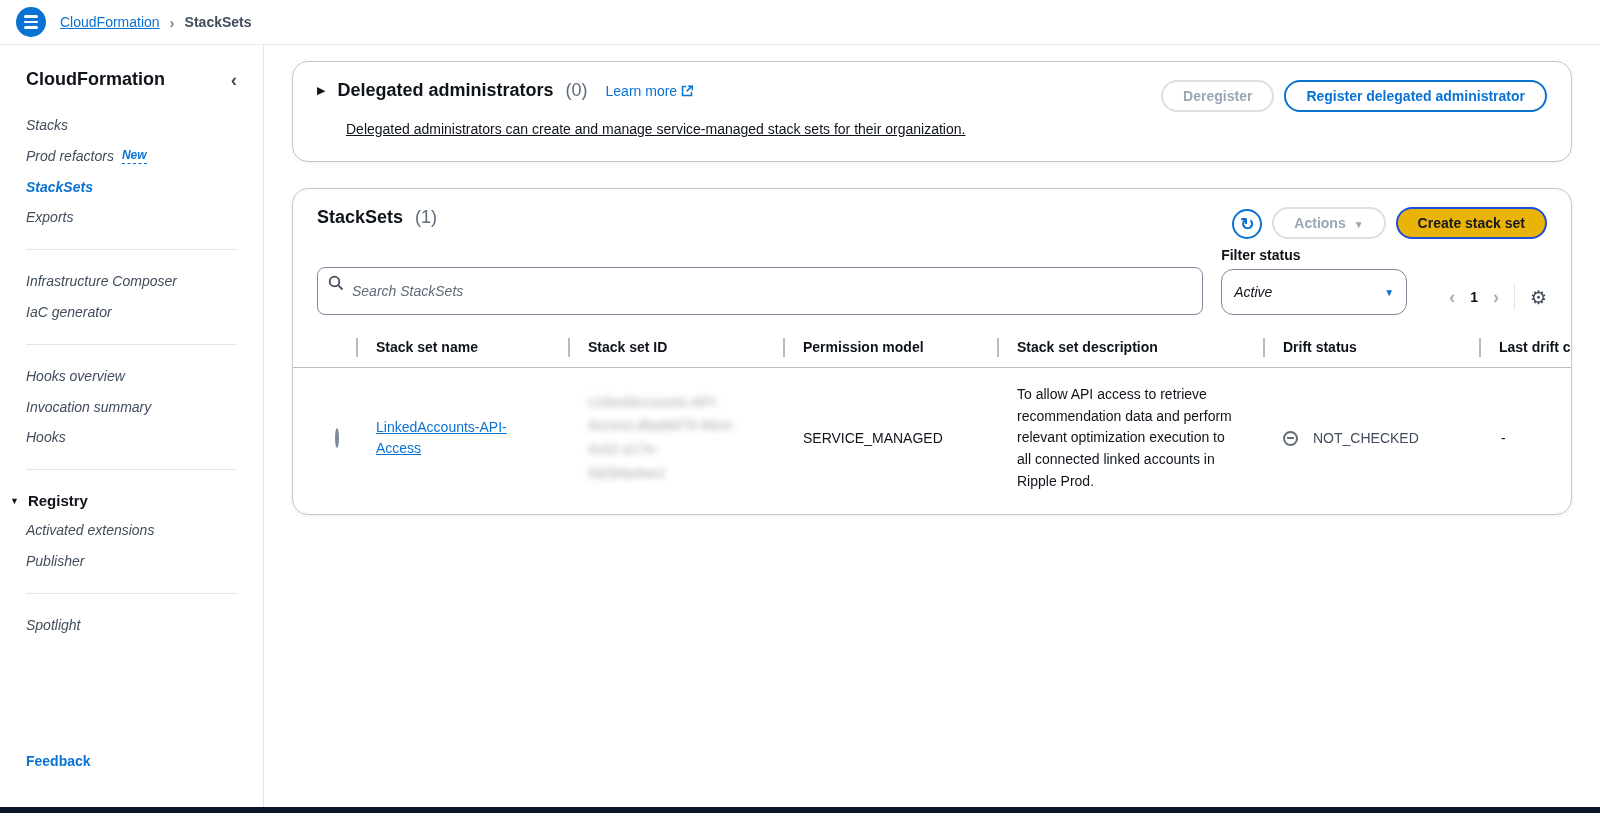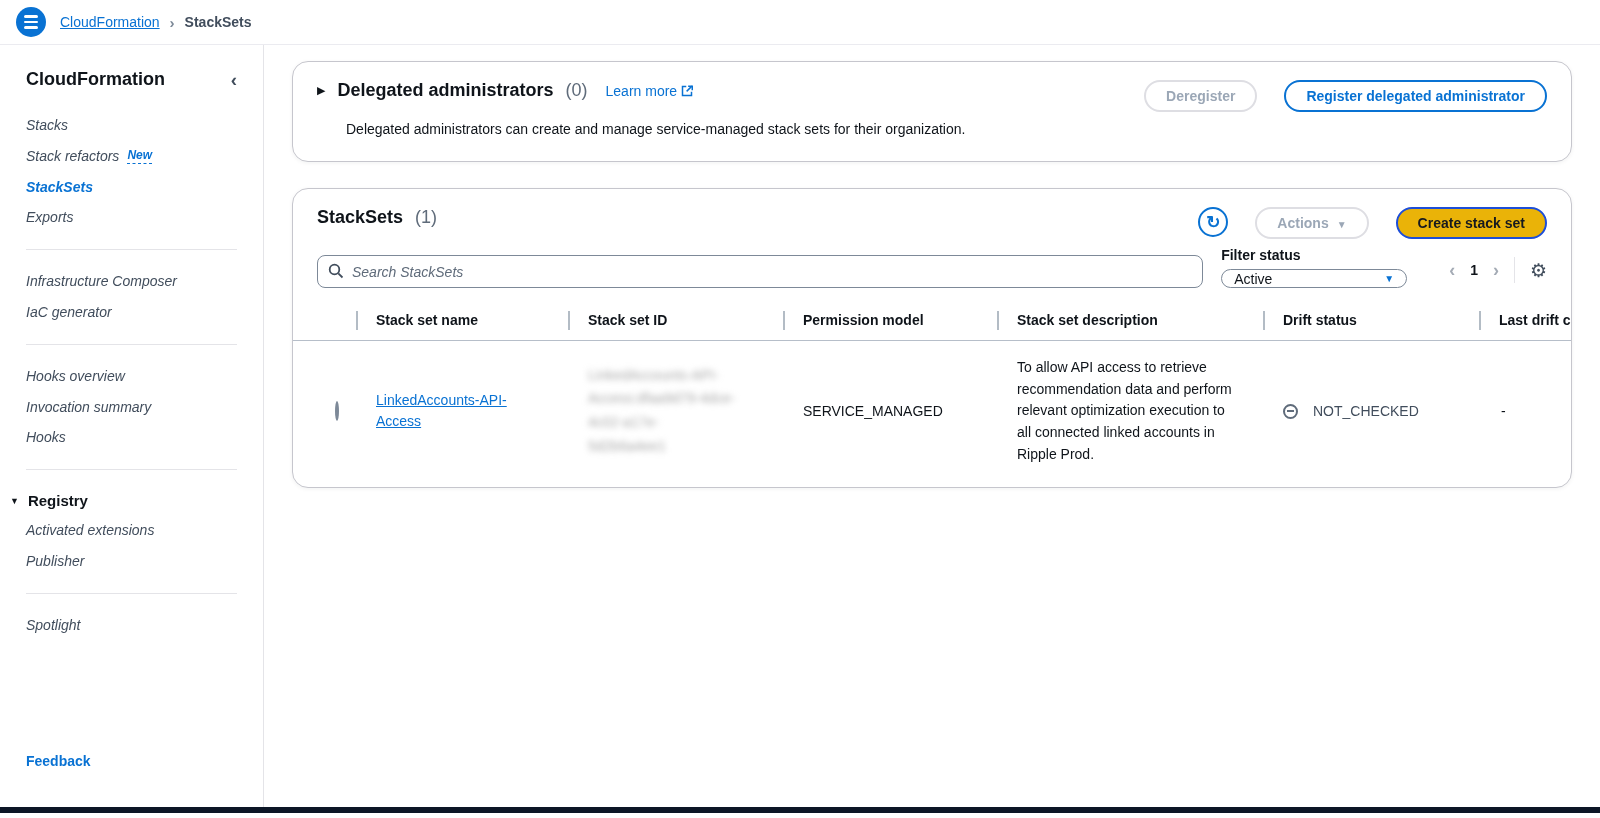--- a/index.html
+++ b/index.html
@@ -64,22 +64,22 @@
     box-shadow:0 1px 4px rgba(0,28,36,.06);
   }
   .panel-delegated { padding:18px 24px 24px; margin-bottom:26px; }
   .panel-head { display:flex; justify-content:space-between; align-items:flex-start; }
   .head-left { display:flex; align-items:center; gap:12px; }
   .tri-right { font-size:11px; color:#0f141a; cursor:pointer; }
   .panel-title { font-size:18px; font-weight:700; color:#0f141a; }
   .panel-count { color:#5f6b7a; font-weight:400; font-size:18px; }
   .learn-more { color:#0972d3; font-size:14px; margin-left:6px; cursor:pointer;
     display:inline-flex; align-items:center; gap:4px; }
-  .panel-desc { margin:9px 0 0 29px; color:#0f141a; }
-  .btn-row { display:flex; gap:27px; align-items:flex-start; }
+  .panel-desc { margin:9px 0 0 29px; color:#0f141a;text-decoration:underline; }
+  .btn-row { display:flex; gap:10px; align-items:flex-end; }
   .btn {
     border-radius:18px; padding:6px 20px; font-weight:700; font-size:14px;
     background:#fff; cursor:pointer; white-space:nowrap; font-family:inherit;
   }
   .btn-disabled { color:#9ba7b6; border:2px solid #dedee3; cursor:default; }
   .btn-outline { color:#0972d3; border:2px solid #0972d3; }
   .btn-orange { background:#eab308; border:2px solid #1d4ed8; color:#16191f; }
   .icon-btn {
     width:30px; height:30px; border-radius:50%; border:2px solid #0972d3;
     color:#0972d3; display:flex; align-items:center; justify-content:center;
@@ -90,30 +90,30 @@
 
   
   .panel-stacksets { padding:18px 0 0; overflow:hidden; }
   .ss-head { padding:0 24px; }
   .filter-row {
     display:flex; align-items:flex-end; gap:18px; padding:4px 24px 0; margin-top:4px;
   }
   .search-wrap { flex:1; position:relative; }
   .search-wrap svg { position:absolute; left:11px; top:8px; }
   .search-input {
-    width:100%; height:33px; border:1px solid #7d8998; border-radius:8px;
+    width:100%; height:48px; border:1px solid #7d8998; border-radius:8px;
     padding:0 12px 0 34px; font-size:14px; font-family:inherit; color:#0f141a; outline:none;
   }
   .search-input::placeholder { font-style:italic; color:#5f6b7a; }
   .filter-block { width:186px; flex:0 0 186px; }
   .filter-label { font-weight:700; margin-bottom:6px; }
   .select {
-    height:19px; border:1px solid #7d8998; border-radius:12px; background:#fff;
+    height:46px; border:1px solid #7d8998; border-radius:12px; background:#fff;
     display:flex; align-items:center; justify-content:space-between;
-    padding:0 12px; cursor:pointer;
+    padding:0 12px; cursor:pointer;font-style:italic;
   }
   .pager { display:flex; align-items:center; gap:15px; margin:0 0 5px 24px; }
   .pg-chev { color:#a4abb5; font-size:18px; font-weight:700; line-height:1; cursor:default; }
   .pg-num { font-weight:700; cursor:pointer; }
   .pg-div { width:1px; height:26px; background:#e4e4e8; }
   .gear { font-size:19px; color:#414d5c; cursor:pointer; line-height:1; }
 
   
   .tbl { margin-top:22px; }
   .tbl-grid { display:grid; grid-template-columns:63px 212px 215px 214px 266px 216px 1fr; }
@@ -167,21 +167,21 @@
   <aside class="sidebar">
     <div class="side-head">
       <span class="side-title">CloudFormation</span>
       <span class="collapse">‹</span>
     </div>
 
     <div class="nav-item">
         <span>Stacks</span>
       </div>
     <div class="nav-item">
-      <span>Stack refactors</span>
+      <span>Prod refactors</span>
       <span class="badge-new">New</span>
     </div>
     <div class="nav-item active">
         <span>StackSets</span>
       </div>
     <div class="nav-item">
         <span>Exports</span>
       </div>
 
     <div class="side-divider"></div>

